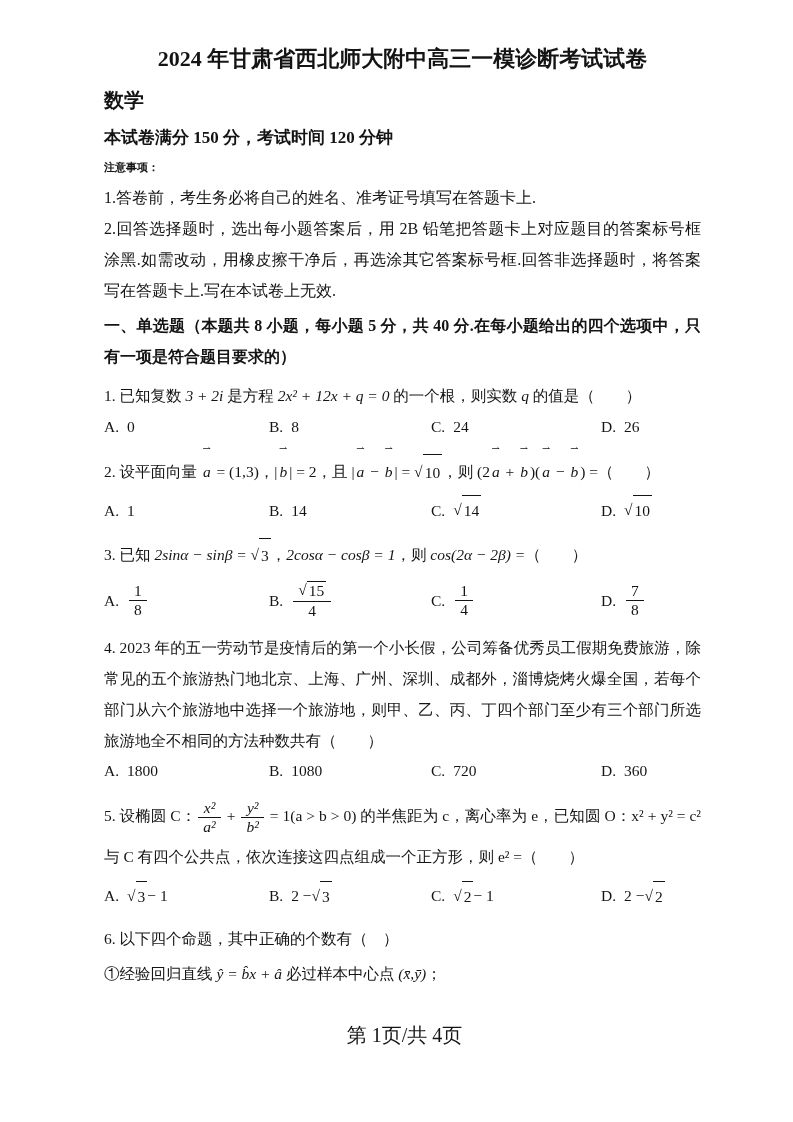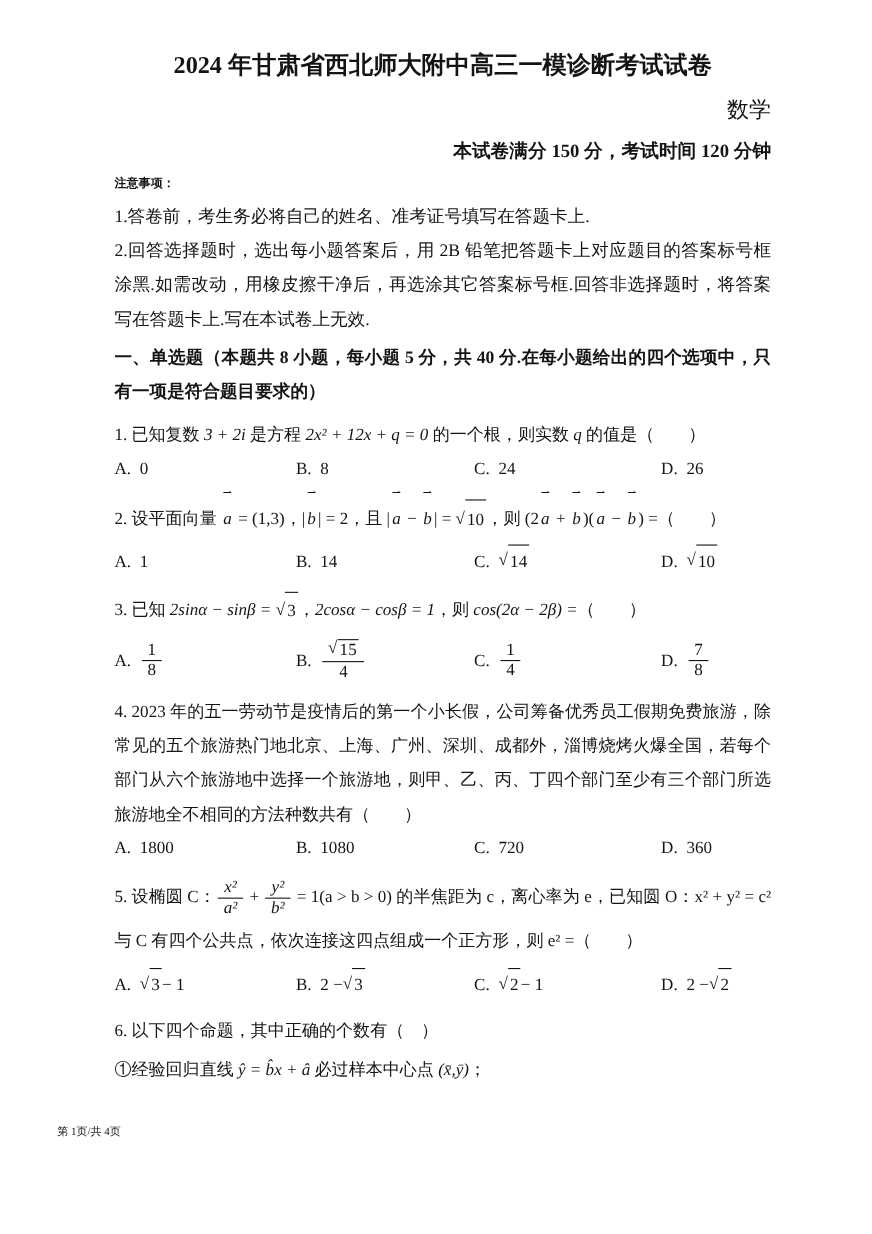--- a/index.html
+++ b/index.html
@@ -8,22 +8,22 @@
     width:721px;height:1122px;
     margin:0 auto;
     background:#ffffff;
     color:#141414;
     font-family:"Liberation Serif","DejaVu Serif",serif;
     box-sizing:border-box;
     padding:44px 56px 0 68px;
     overflow:hidden;
   }
   .title{font-size:22px;font-weight:700;text-align:center;margin:0;line-height:30px;}
-  .subject{font-size:20px;font-weight:400;text-align:right;margin:12px 0 0;line-height:28px;}
-  .exam-info{font-size:17px;font-weight:700;text-align:right;margin-top:12px;line-height:24px;}
+  .subject{font-size:20px;font-weight:700;text-align:left;margin:12px 0 0;line-height:28px;}
+  .exam-info{font-size:17px;font-weight:700;text-align:left;margin-top:12px;line-height:24px;}
   .notice-h{font-size:11px;font-weight:700;margin-top:2px;line-height:30px;}
   .notice-item{font-size:16px;font-weight:400;margin:0;line-height:31px;text-align:justify;}
   .sect{font-size:16px;font-weight:700;margin:4px 0 0;line-height:31px;text-align:justify;}
   .stem{font-size:15.5px;margin:8px 0 0;line-height:32px;text-align:justify;}
   .stem.tall{line-height:36px;margin-top:14px;}
   .stem.q3{margin-top:12px;line-height:34px;}
   .stem.q4{margin-top:12px;line-height:31px;}
   .stem.q5{margin-top:12px;line-height:40px;}
   .stem.q6{margin-top:12px;line-height:30px;}
   .sub-item{font-size:15.5px;margin:4px 0 0;line-height:32px;}
@@ -34,21 +34,21 @@
   .opt .ol{margin-right:8px;}
   .m{font-style:italic;}
   .sqrt{display:inline-flex;align-items:flex-start;white-space:nowrap;font-style:normal;}
   .sqrt .sign{line-height:inherit;}
   .sqrt .rad{border-top:1.4px solid #141414;padding:0 2px;}
   .frac{display:inline-block;vertical-align:middle;text-align:center;line-height:1.2;margin:0 2px;}
   .frac .fn{display:block;border-bottom:1px solid #141414;padding:0 5px;}
   .frac .fd{display:block;padding:0 5px;}
   .vec{display:inline-block;position:relative;font-style:italic;margin:0 2px;}
   .vec .arr{position:absolute;top:-10px;left:50%;transform:translateX(-50%);font-size:10px;font-style:normal;line-height:1;}
-  .footer{position:absolute;left:16px;right:0;top:1022px;text-align:left;font-size:10px;color:#141414;}
+  .footer{position:absolute;left:16px;right:0;top:1022px;text-align:center;font-size:20px;color:#141414;}
 </style>
 </head>
 <body>
 
 <div class="page">
 
   <h1 class="title">2024 年甘肃省西北师大附中高三一模诊断考试试卷</h1>
   <h2 class="subject">数学</h2>
   <div class="exam-info">本试卷满分 150 分，考试时间 120 分钟</div>
 

